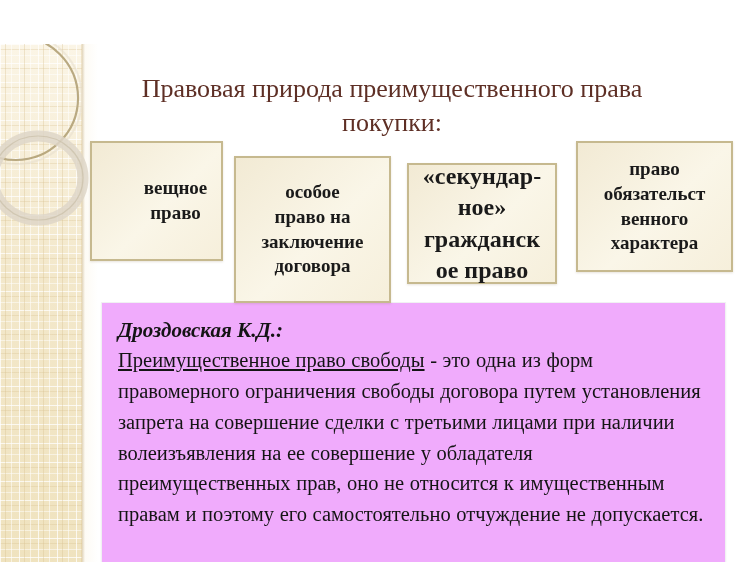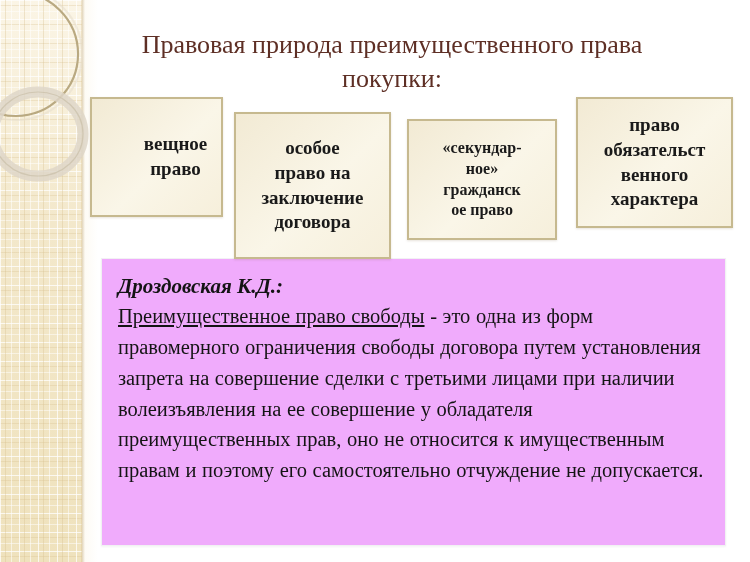--- a/index.html
+++ b/index.html
@@ -14,20 +14,21 @@
     overflow: hidden;
     position: relative;
   }
 
   
   #slide {
     position: absolute;
     inset: 0;
     background: #ffffff;
     overflow: hidden;
+    margin-top: 44px;
   }
 
   
   #left-strip {
     position: absolute;
     left: 0;
     top: 0;
     width: 82px;
     height: 562px;
     background-color: #f6edd4;
@@ -116,21 +117,21 @@
   }
   .concept-box .ctext {
     white-space: pre-line;
     line-height: 1.30;
     display: block;
     width: 100%;
   }
 
   #box-veshnoe   { left: 90px;  top: 97px;  width: 133px; height: 120px; font-size: 19px; padding-left: 44px; }
   #box-osoboe    { left: 234px; top: 112px; width: 157px; height: 147px; font-size: 19px; }
-  #box-sekundar  { left: 407px; top: 119px; width: 150px; height: 121px; font-size: 16px; }
+  #box-sekundar  { left: 407px; top: 119px; width: 150px; height: 121px; font-size: 24px; }
   #box-obyaz     { left: 576px; top: 97px;  width: 157px; height: 131px; font-size: 19px; }
 
   
   #body-panel {
     position: absolute;
     left: 101px;
     top: 258px;
     width: 625px;
     height: 288px;
     box-sizing: border-box;

